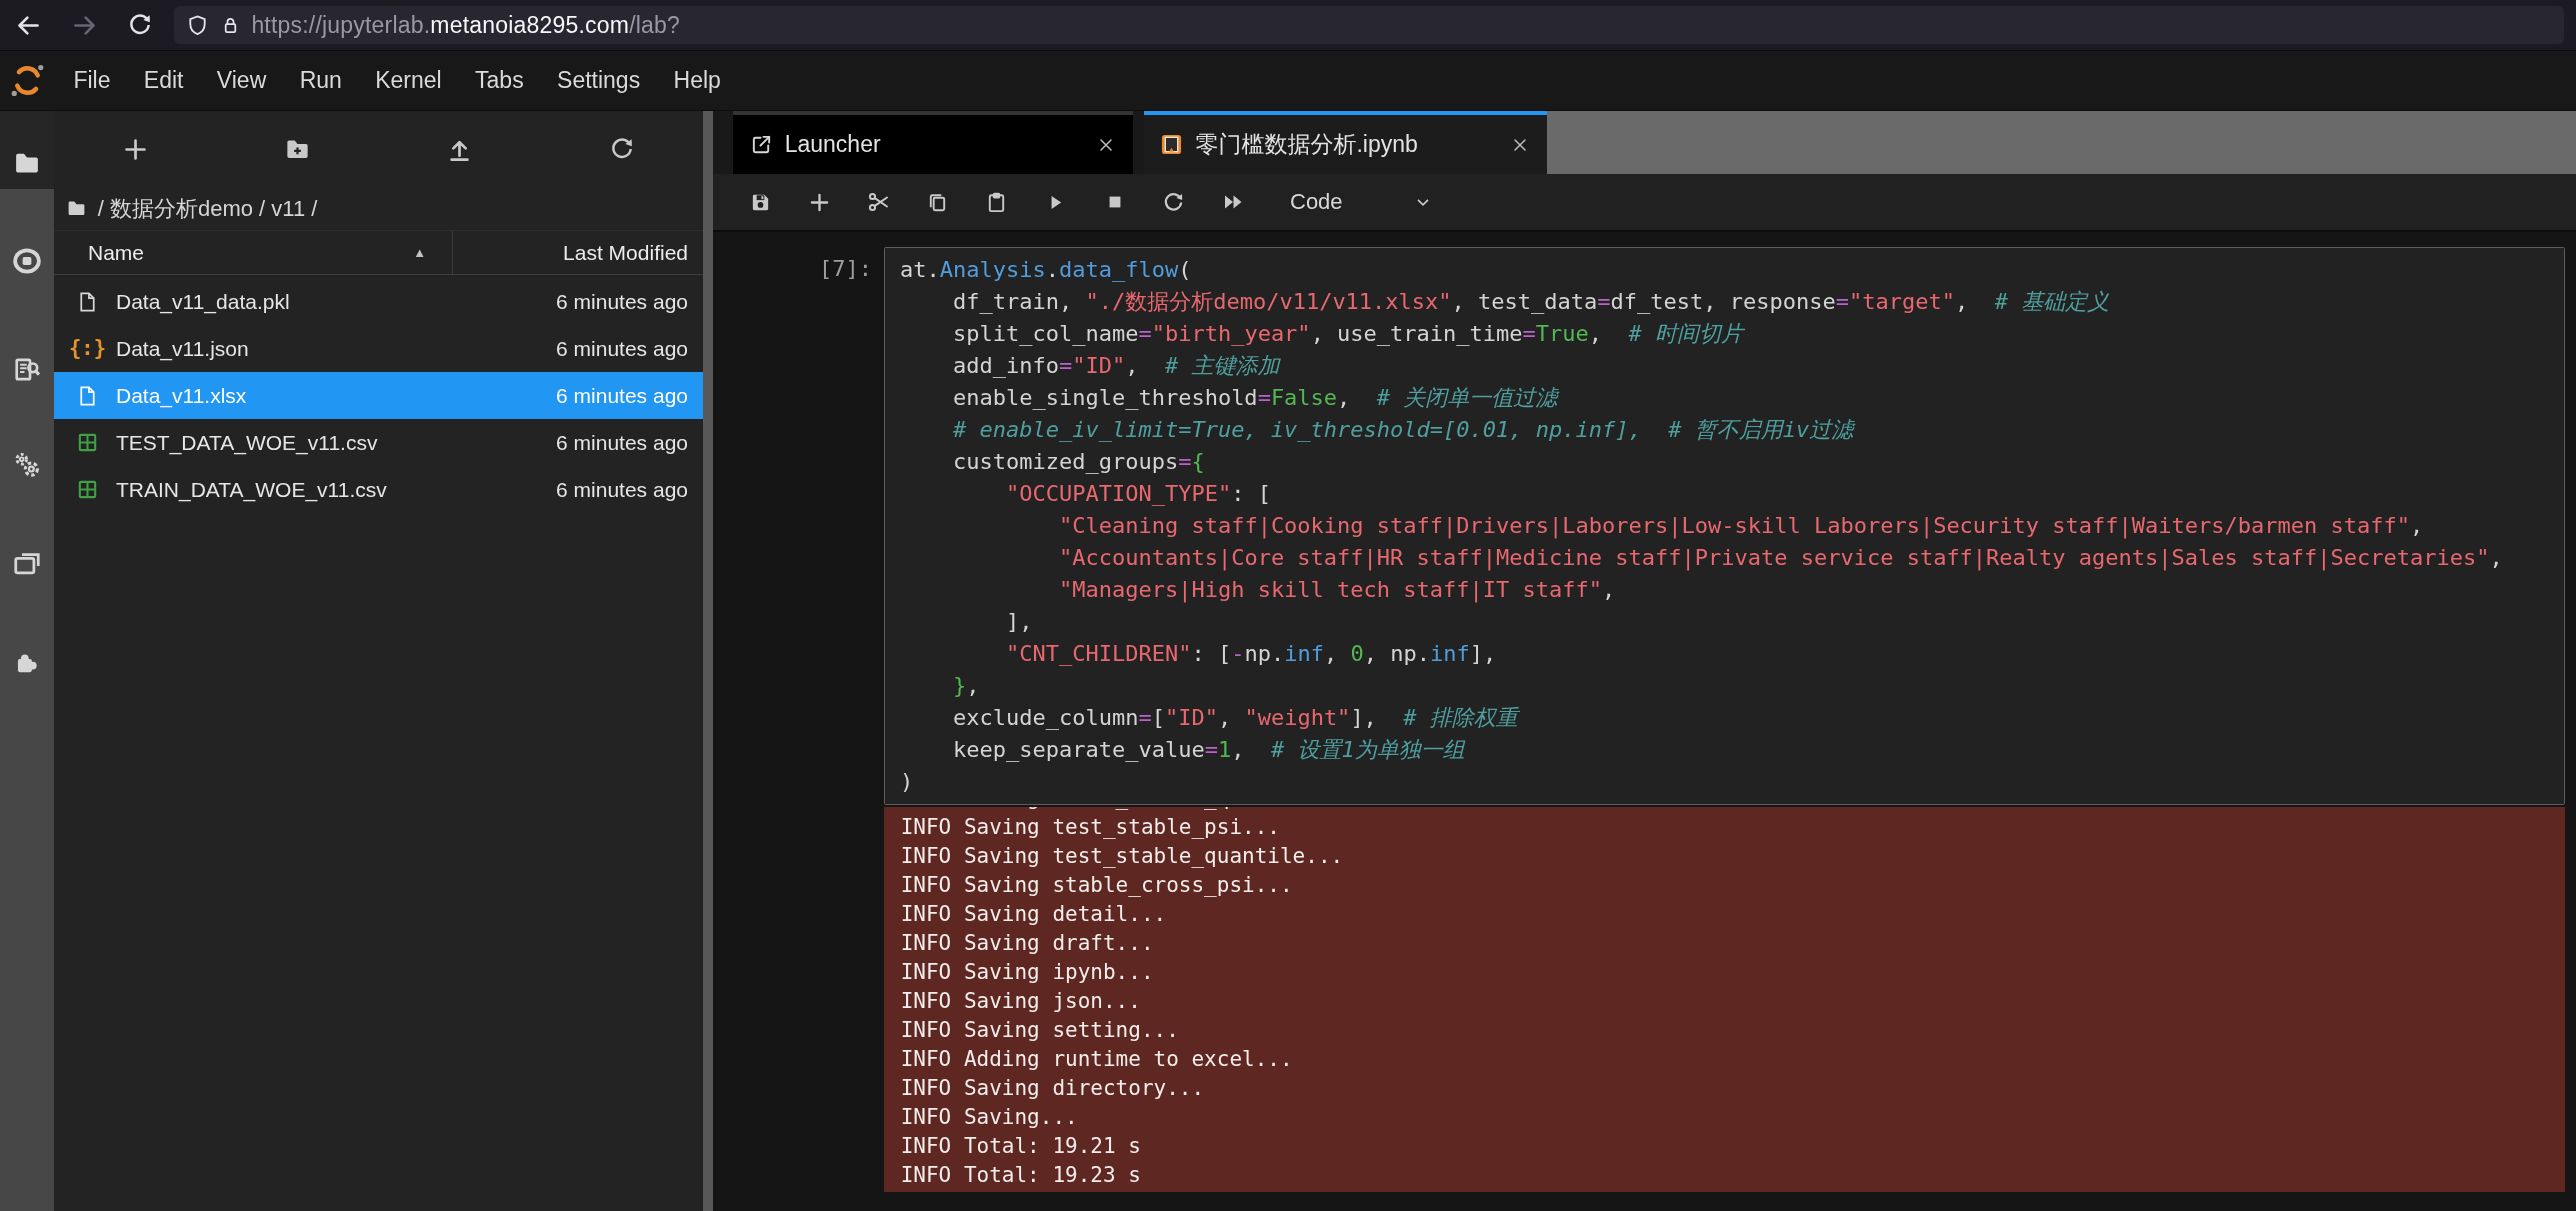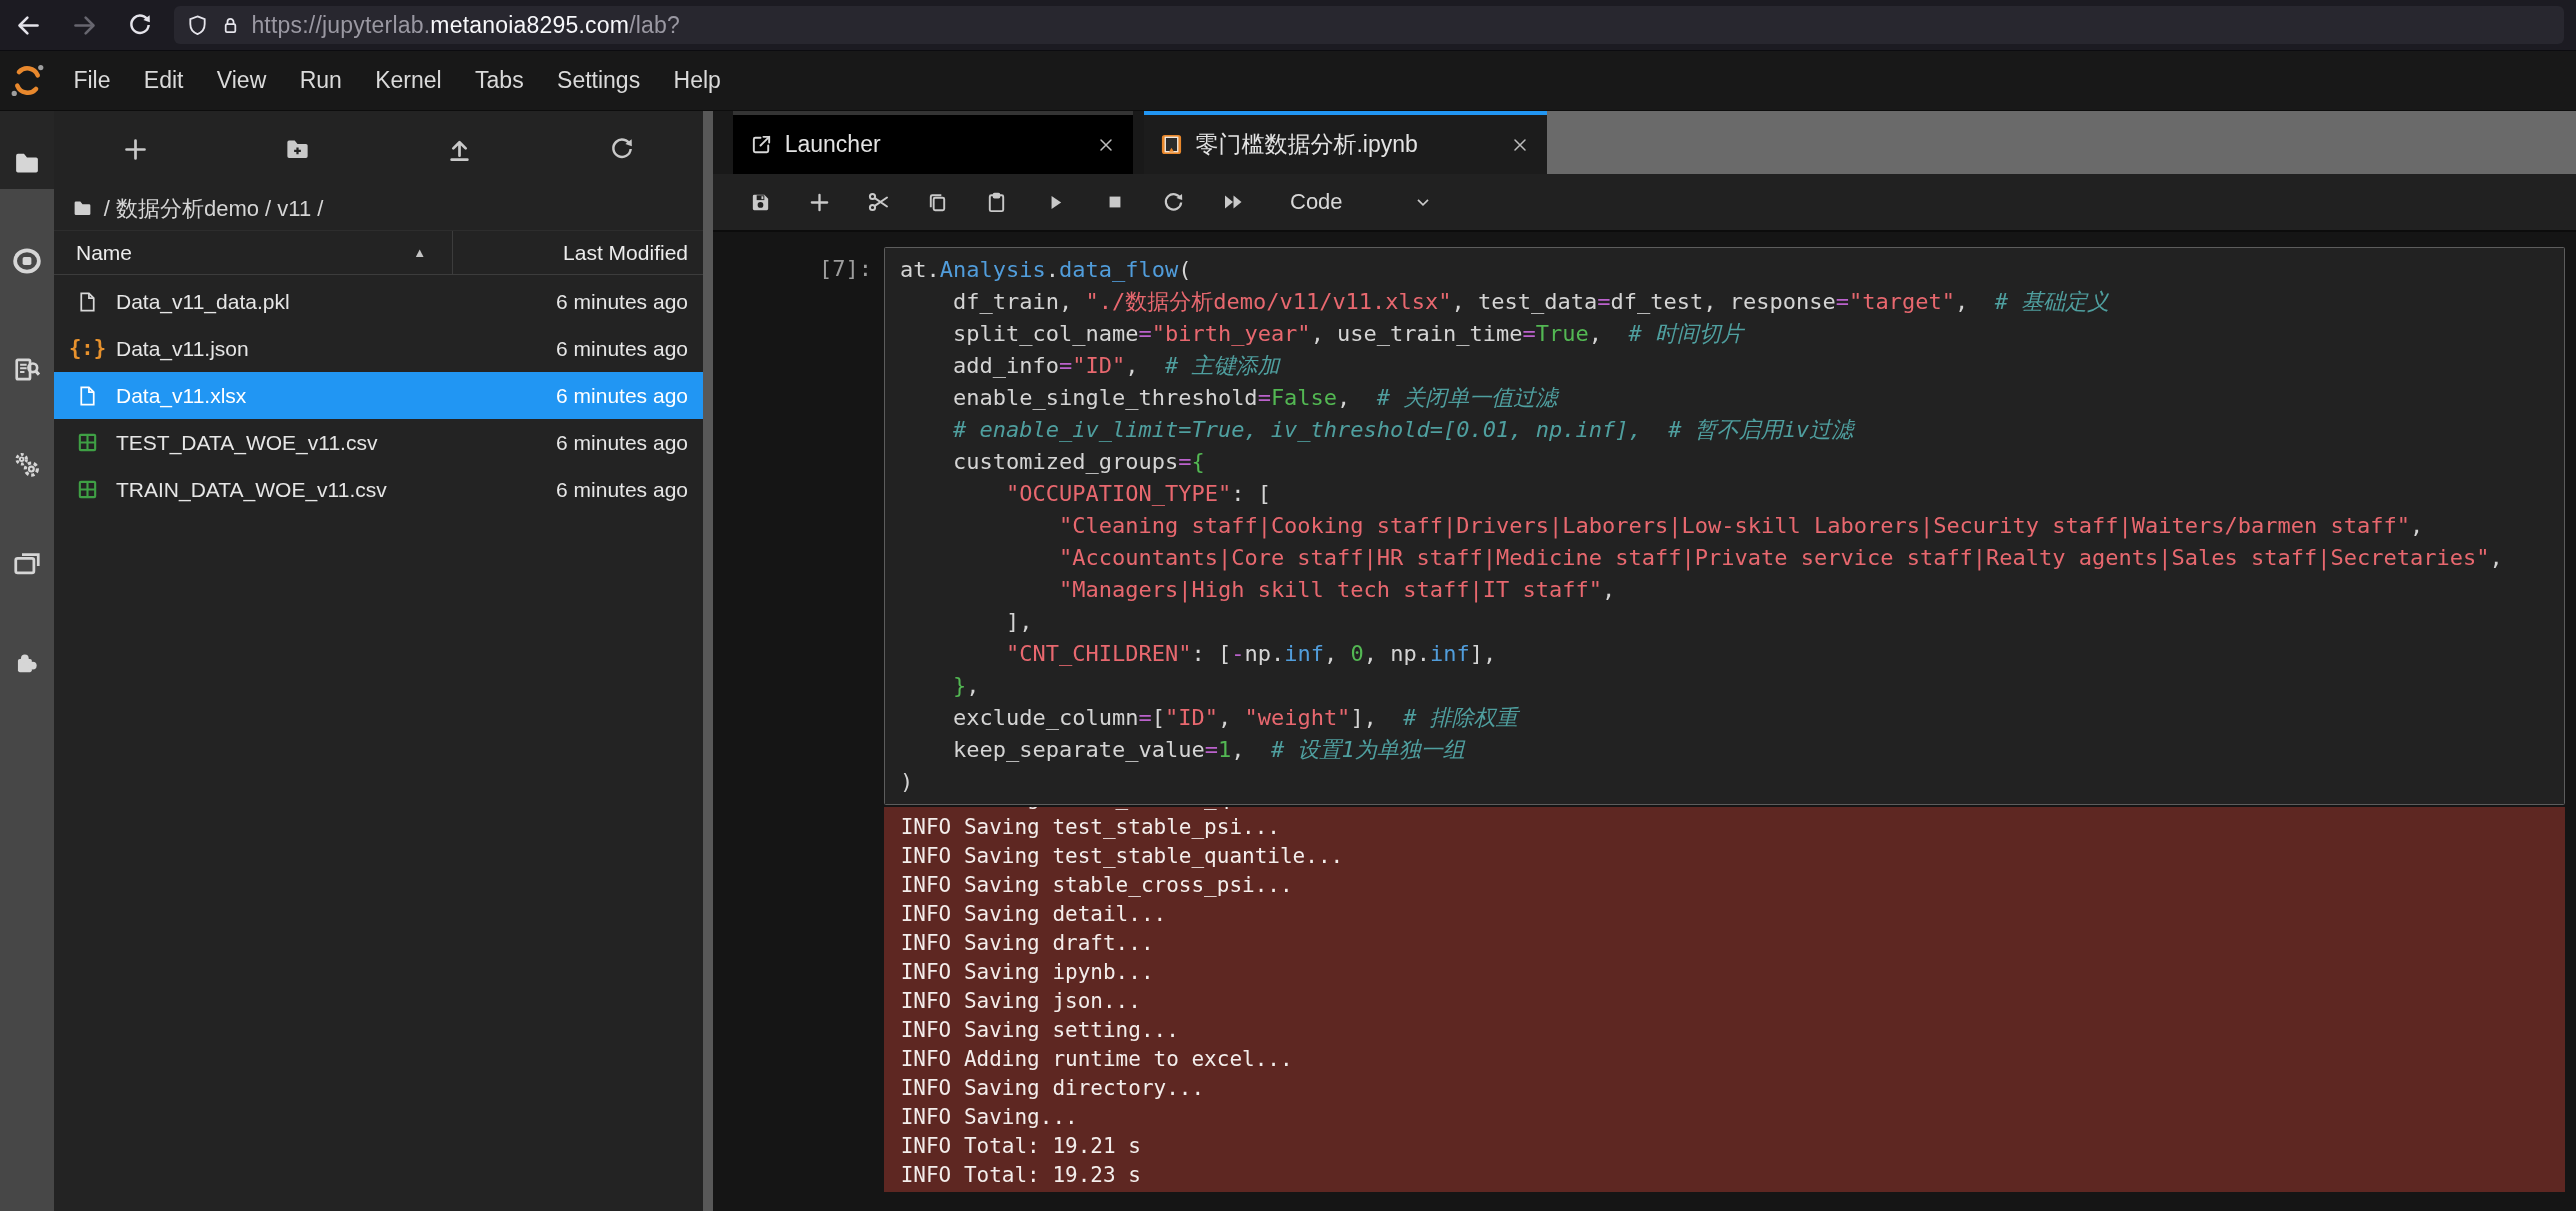--- a/index.html
+++ b/index.html
@@ -29,24 +29,24 @@
   
   .icon-strip{position:absolute;top:111px;bottom:0;left:0;width:54px;background:#474747}
   .strip-active{position:absolute;top:0;left:0;width:54px;height:78px;background:#262626}
   .si{position:absolute;left:50%;transform:translateX(-50%);color:#d6d6d6}
   .si-1{top:38px}.si-2{top:135px}.si-3{top:244px}.si-4{top:339px}.si-5{top:438px}.si-6{top:537px}
 
   
   .file-panel{position:absolute;top:111px;bottom:0;left:54px;width:649px;background:#232323}
   .fb-toolbar{height:76px;display:flex;align-items:center}
   .fb-tool{flex:1;display:flex;justify-content:center;color:#c9c9c9}
-  .fb-breadcrumb{height:43px;display:flex;align-items:center;padding-left:18px;font-size:22px;color:#d5d5d5}
+  .fb-breadcrumb{height:43px;display:flex;align-items:center;padding-left:12px;font-size:22px;color:#d5d5d5}
   .fb-breadcrumb .bc-ic{margin-right:10.7px;color:#cfcfcf}
   .fb-header{height:43px;display:flex;align-items:stretch;border-top:0.8px solid #2d2d2d;border-bottom:0.8px solid #3c3c3c;font-size:21px;color:#ececec}
-  .col-name{flex:1;display:flex;align-items:center;padding-left:22px}
+  .col-name{flex:1;display:flex;align-items:center;padding-left:34px}
   .sort-caret{margin-left:auto;margin-right:26px;font-size:13px;color:#c4c4c4}
   .col-mod{width:251px;border-left:0.8px solid #3c3c3c;display:flex;align-items:center;justify-content:flex-end;padding-right:15px;box-sizing:border-box}
   .file-rows{margin-top:3px}
   .file-row{height:47px;display:flex;align-items:center;font-size:21px;color:#e6e6e6}
   .file-row.selected{background:#2196f3;color:#ffffff}
   .f-ic{width:27px;margin-left:20px;display:flex;justify-content:center;color:#d8d8d8}
   .file-row.selected .f-ic{color:#ffffff}
   .f-name{margin-left:15px;white-space:nowrap}
   .f-time{margin-left:auto;padding-right:15px;white-space:nowrap}
   .json-ic{font-family:"DejaVu Sans Mono","Liberation Mono",monospace;font-weight:bold;color:#e8922d;font-size:20.5px;line-height:23px}

